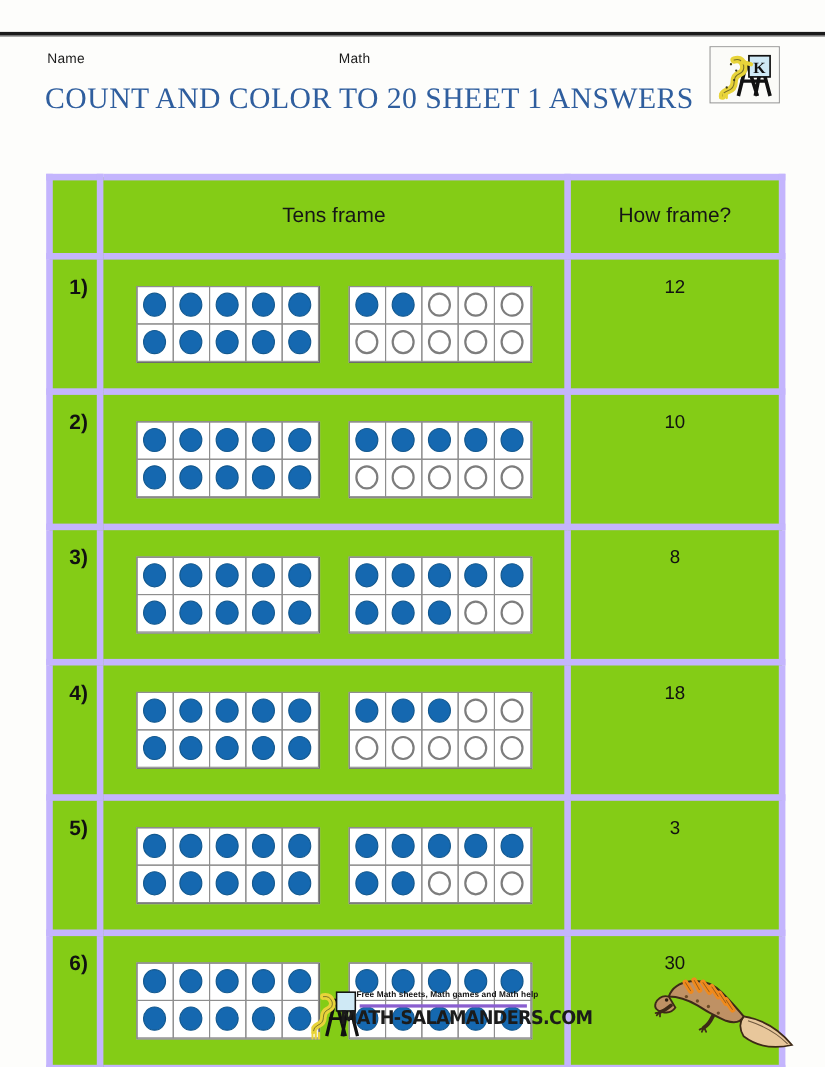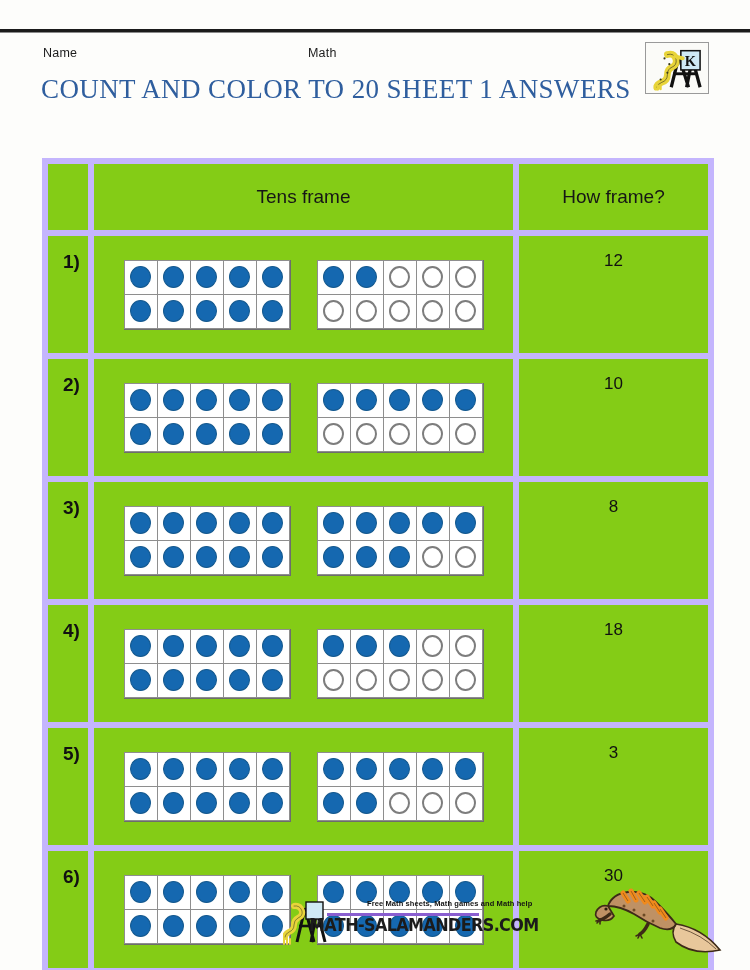--- a/index.html
+++ b/index.html
@@ -161,27 +161,26 @@
 
   
   .footer-logo {
     position: absolute;
     left: 283px; top: 898px;
     width: 200px;
     height: 48px;
   }
   .footer-tag {
     position: absolute;
-    left: 56px; top: 1px;
+    left: 41px; top: 1px;
     font-size: 7.5px;
     font-weight: bold;
     color: #141414;
     white-space: nowrap;
     letter-spacing: .1px;
-    padding-left: 28px;
   }
   .footer-rule {
     position: absolute;
     left: 44px; top: 15px;
     width: 152px;
     height: 3px;
     background: #8a5fd0;
   }
   .footer-domain {
     position: absolute;

